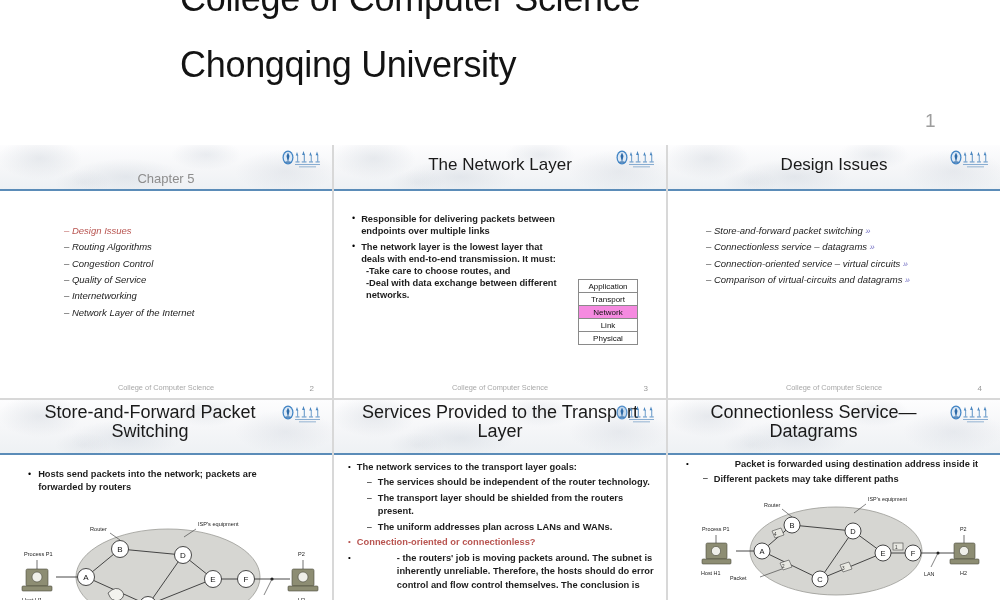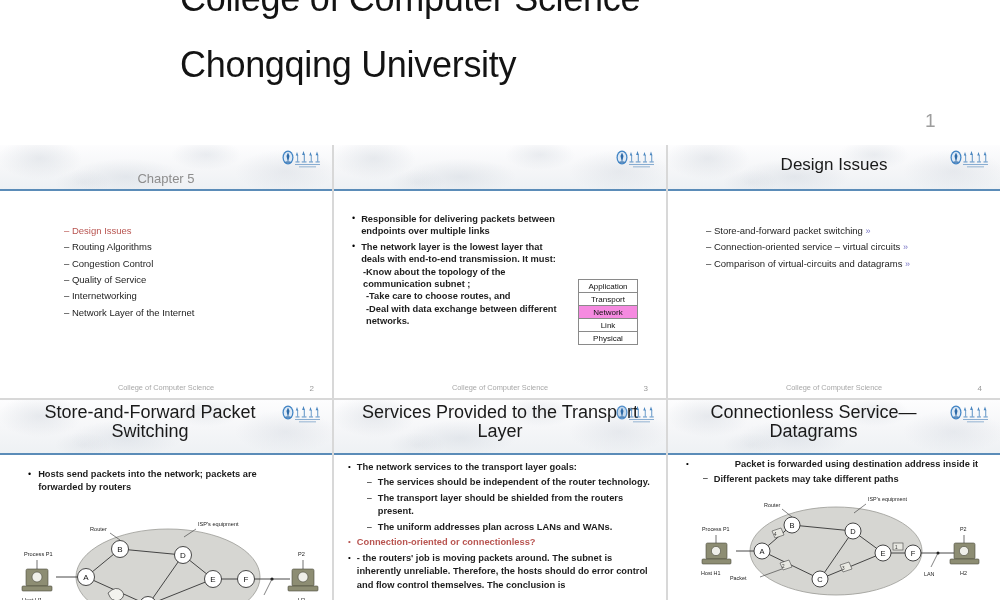--- a/index.html
+++ b/index.html
@@ -86,20 +86,21 @@
   }
 
   
   .body { position: relative; width: 100%; padding: 0; }
 
   .bullets { position: absolute; }
 
   .b-dash {
     font-size: 9.5px; color: #1d1d1d; line-height: 1.72;
     white-space: nowrap;
+    font-style: italic;
   }
   .b-dash.red { color: #b85450; }
 
   .b-dot { font-size: 9.3px; color: #1d1d1d; line-height: 1.3; font-weight: bold; }
 
   .lnk { color: #7a76c6; font-size: 9px; }
 
   
   .foot-name {
     position: absolute; left: 0; right: 0; text-align: center;
@@ -174,20 +175,21 @@
         <div class="b-dash"><span>–</span>&nbsp;<span>Internetworking</span></div>
         <div class="b-dash"><span>–</span>&nbsp;<span>Network Layer of the Internet</span></div>
       </div>
     </div>
     <div class="foot-name">College of Computer Science</div>
     <div class="foot-num">2</div>
   </div>
 
   <div class="slide c1">
     <div class="hdr">
+      <div class="hdr-title" style="top:11px;">The Network Layer</div>
       <svg class="logo" viewBox="0 0 92 44">
         <ellipse cx="14" cy="17" rx="11" ry="14" fill="#3f83c4"></ellipse>
         <ellipse cx="14" cy="17" rx="8.5" ry="11.5" fill="#dfeaf6"></ellipse>
         <path d="M14 7 L17 14 L14 27 L11 14 Z" fill="#2d6aa8"></path>
         <rect x="9" y="25" width="10" height="2.4" fill="#2d6aa8"></rect>
         <g fill="#4a86bf">
           <path d="M32 6 l2.5 7 h-5 z"></path>
             <rect x="32.6" y="12" width="1.6" height="13"></rect>
           <rect x="29" y="25" width="8" height="1.8"></rect>
           <path d="M45 4 l2.8 8 h-5.6 z"></path>
@@ -207,21 +209,20 @@
     <div class="body">
       <div style="position:absolute; left:18px; top:22px; width:205px;">
         <div style="display:flex; gap:6px; margin-bottom:4px;">
           <span style="font-size:9px; line-height:1.32;">•</span>
           <span class="b-dot">Responsible for delivering packets between endpoints over multiple links</span>
         </div>
         <div style="display:flex; gap:6px;">
           <span style="font-size:9px; line-height:1.32;">•</span>
           <span class="b-dot">The network layer is the lowest layer that deals with end-to-end transmission. It must:</span>
         </div>
-        <div class="b-dot" style="margin-left:11px; margin-top:1px;">-Know about the topology of the communication subnet ;</div>
         <div class="b-dot" style="margin-left:14px;">-Take care to choose routes, and</div>
         <div class="b-dot" style="margin-left:14px;">-Deal with data exchange between different networks.</div>
       </div>
       <div class="stack">
         <div>Application</div>
         <div>Transport</div>
         <div class="hi">Network</div>
         <div>Link</div>
         <div>Physical</div>
       </div>
@@ -252,20 +253,21 @@
             <rect x="72.7" y="11.5" width="1.7" height="13.5"></rect>
           <rect x="69" y="25" width="8.5" height="1.8"></rect>
         </g>
         <rect x="28" y="30" width="50" height="1.6" fill="#6f9cc8"></rect>
         <rect x="36" y="34" width="34" height="3" fill="#9db9d6" opacity="0.75"></rect>
       </svg>
     </div>
     <div class="body">
       <div class="bullets" style="left:38px; top:32px;">
         <div class="b-dash"><span>–</span>&nbsp;<span>Store-and-forward packet switching</span> <span class="lnk">»</span></div>
+        <div class="b-dash"><span>–</span>&nbsp;<span>Connectionless service – datagrams</span> <span class="lnk">»</span></div>
         <div class="b-dash"><span>–</span>&nbsp;<span>Connection-oriented service – virtual circuits</span> <span class="lnk">»</span></div>
         <div class="b-dash"><span>–</span>&nbsp;<span>Comparison of virtual-circuits and datagrams</span> <span class="lnk">»</span></div>
       </div>
     </div>
     <div class="foot-name">College of Computer Science</div>
     <div class="foot-num">4</div>
   </div>
 </div>
 
 <div class="gutter-h" style="top:398px;"></div>
@@ -410,21 +412,21 @@
         <div style="display:flex; gap:6px; margin-left:19px; margin-bottom:2px;">
           <span style="font-size:8.5px; line-height:1.45;">–</span>
           <span class="b-dot" style="line-height:1.45;">The uniform addresses plan across LANs and WANs.</span>
         </div>
         <div style="display:flex; gap:6px; margin-bottom:2px; color:#b85450;">
           <span style="font-size:8px; line-height:1.45;">•</span>
           <span class="b-dot" style="line-height:1.45; color:#b85450;">Connection-oriented or connectionless?</span>
         </div>
         <div style="display:flex; gap:6px;">
           <span style="font-size:8px; line-height:1.45;">•</span>
-          <span class="b-dot" style="line-height:1.45;">- the routers' job is moving packets around. The subnet is inherently unreliable. Therefore, the hosts should do error control and flow control themselves. The conclusion is</span>
+          <span class="b-dot" style="line-height:1.45;margin-left:40px;">- the routers' job is moving packets around. The subnet is inherently unreliable. Therefore, the hosts should do error control and flow control themselves. The conclusion is</span>
         </div>
       </div>
     </div>
   </div>
 
   <div class="slide c2">
     <div class="hdr">
       <div class="hdr-title" style="top:3px; padding:0 48px 0 7px; font-size:18px;">Connectionless Service—Datagrams</div>
       <svg class="logo" viewBox="0 0 92 44">
         <ellipse cx="14" cy="17" rx="11" ry="14" fill="#3f83c4"></ellipse>

